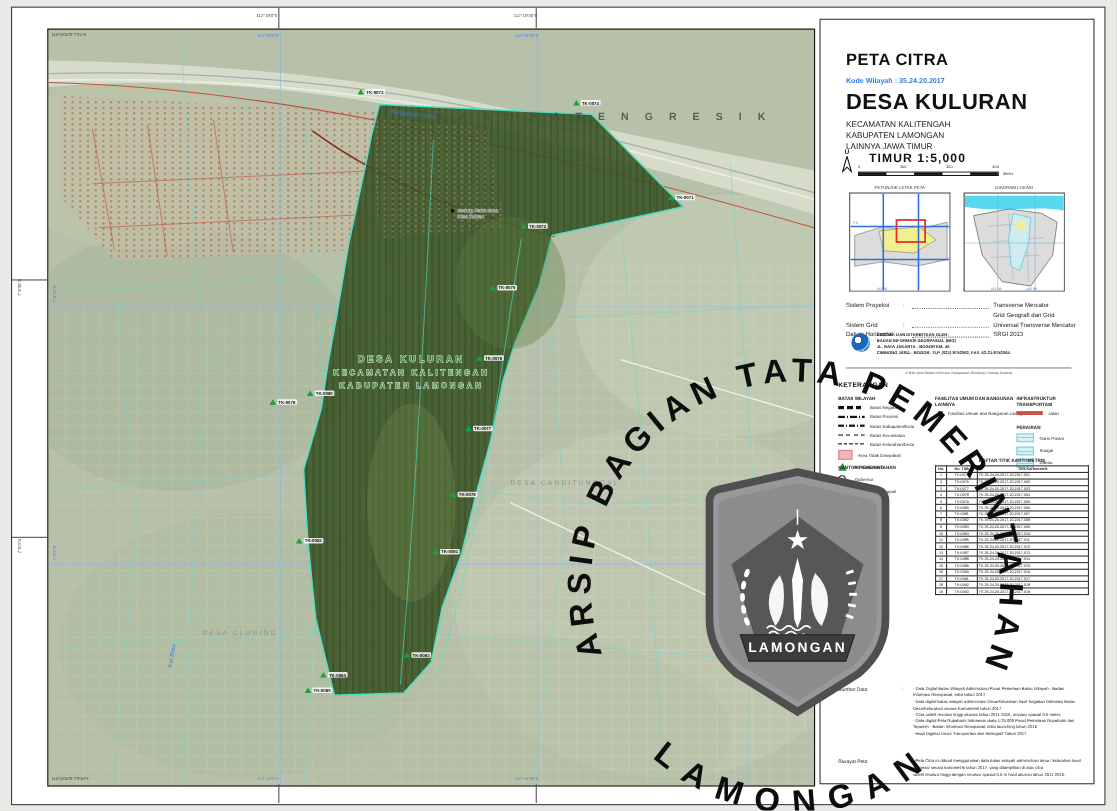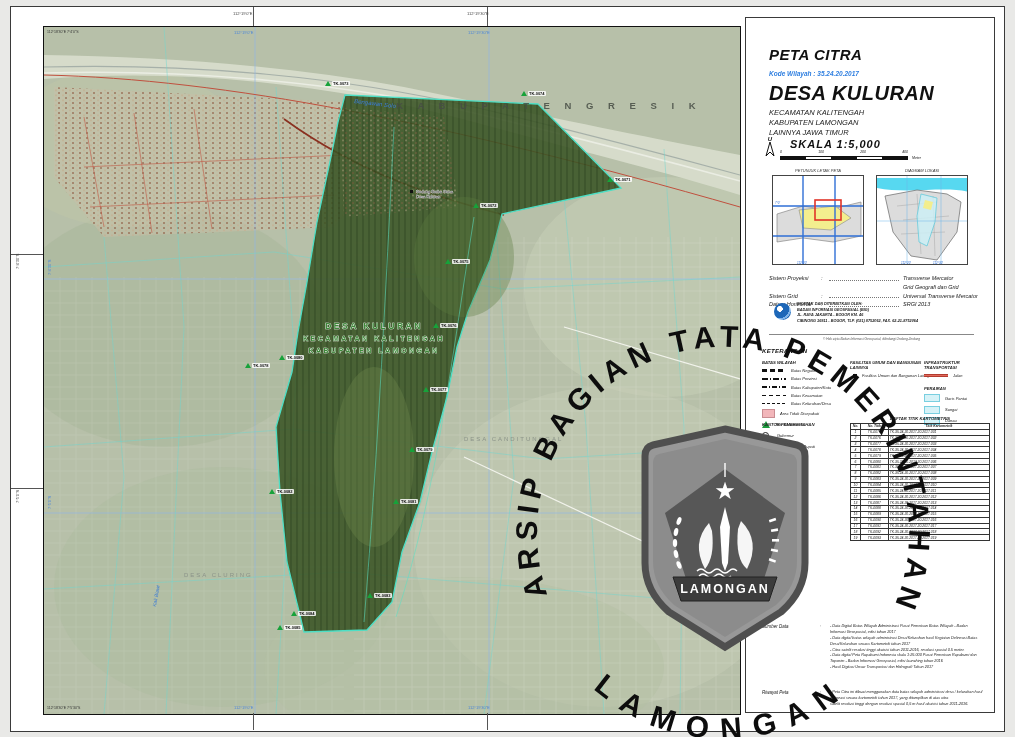--- a/index.html
+++ b/index.html
@@ -14,21 +14,21 @@
   .tk .tri{width:0;height:0;border-left:3px solid transparent;border-right:3px solid transparent;border-bottom:5.5px solid #17a23a;}
   .tk .lbl{font-size:4px;font-weight:bold;color:#111;background:rgba(255,255,255,.85);padding:0 1px;line-height:5px;border-radius:1px;}
   .gl{position:absolute;font-size:4px;color:#4c86d8;white-space:nowrap;}
   .gl.k{color:#333;font-size:3.5px;}
   .gl.v{transform:rotate(-90deg);transform-origin:left top;}
   
   .tickline{position:absolute;background:#555;}
   .ticklabel{position:absolute;font-size:4px;color:#444;white-space:nowrap;}
   .ticklabel.v{transform:rotate(-90deg);transform-origin:left top;}
   
-  .panel{position:absolute;left:734px;top:10px;width:248px;height:694px;background:#fff;border:1px solid #3a3a3a;font-style:italic;}
+  .panel{position:absolute;left:734px;top:10px;width:248px;height:694px;background:#fff;border:1px solid #3a3a3a;}
   .panel *{box-sizing:border-box;}
   .abs{position:absolute;}
   .t-title{font-size:15px;font-weight:bold;letter-spacing:.5px;color:#111;}
   .t-kode{font-size:6.5px;font-weight:bold;color:#2f7fe0;}
   .t-desa{font-size:20px;font-weight:bold;color:#111;letter-spacing:.5px;}
   .t-addr{font-size:7.5px;color:#222;line-height:1.35;}
   .t-skala{font-size:11px;font-weight:bold;color:#111;letter-spacing:1px;}
   .scalebar{position:absolute;display:flex;height:4px;width:128px;border:.6px solid #111;}
   .scalebar div{flex:1;}
   .sb-b{background:#111;} .sb-w{background:#fff;}
@@ -267,21 +267,21 @@
         <div>KABUPATEN LAMONGAN</div>
         <div>LAINNYA JAWA TIMUR</div>
       </div>
 
       <div class="abs" style="left:18px;top:118px;width:12px;text-align:center;font-size:6px;font-weight:bold;color:#111;">
         <span>U</span>
         <svg width="10" height="16" viewBox="0 0 10 16">
           <path d="M5,0 L9,14 L5,10 L1,14 Z" fill="none" stroke="#111" stroke-width="1"></path>
         </svg>
       </div>
-      <div class="abs t-skala" style="left:44px;top:120px;">SKALA   1:5,000</div>
+      <div class="abs t-skala" style="left:44px;top:120px;">TIMUR   1:5,000</div>
       <div class="sticks" style="left:34px;top:132px;" id="scale-ticks">
           <span>0</span>
           <span>100</span>
           <span>200</span>
           <span>400</span>
         </div>
       <div class="scalebar" style="left:34px;top:138px;">
         <div class="sb-b"></div>
           <div class="sb-w"></div>
           <div class="sb-b"></div>

